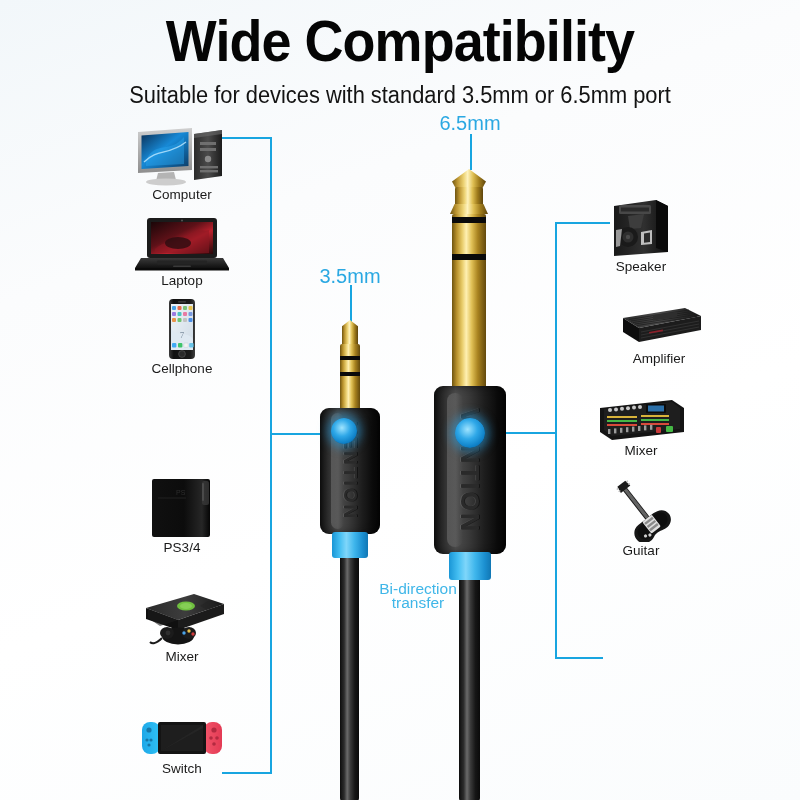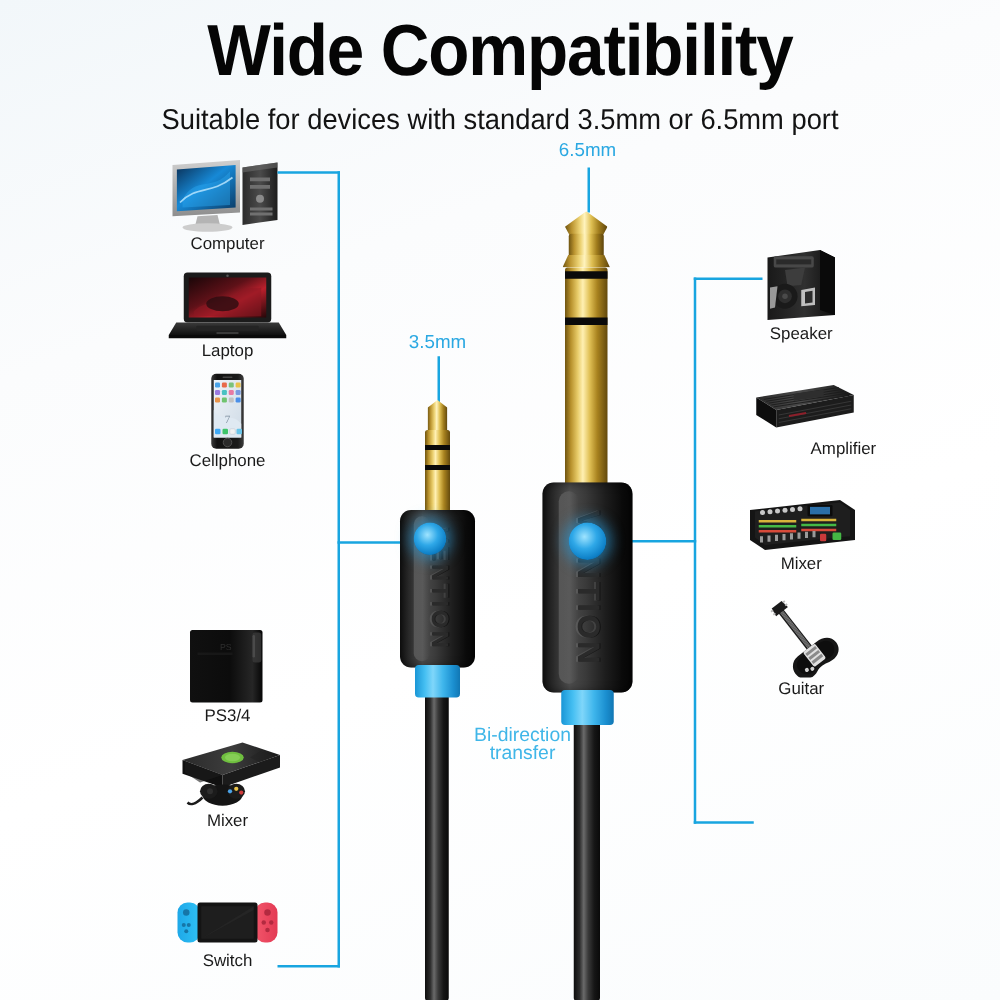--- a/index.html
+++ b/index.html
@@ -28,21 +28,21 @@
   
   .dev{position:absolute;width:120px;text-align:center;}
   .dev .thumb{height:60px;display:flex;align-items:flex-end;justify-content:center;}
   .dev .cap{font-size:13.5px;color:#1a1a1a;margin-top:1px;white-space:nowrap;}
 
   
   .line{position:absolute;background:#18a5e0;}
   .lv{width:2px;}
   .lh{height:2px;}
 
-  .bluelabel{position:absolute;color:#2aa8e2;font-size:15px;text-align:center;}
+  .bluelabel{position:absolute;color:#2aa8e2;font-size:20px;text-align:center;}
   .bidir{position:absolute;color:#3fb6e8;font-size:15.5px;line-height:18px;text-align:center;width:120px;}
 
   
   .cable{position:absolute;width:19px;border-radius:3px;
     background:linear-gradient(90deg,#0d0d0d 0%,#2c2c2c 22%,#6a6a6a 38%,#3a3a3a 55%,#161616 78%,#0a0a0a 100%);}
   .cable2{width:21px;}
 
   
   .conn{position:absolute;}
   .barrel{position:absolute;border-radius:9px;
@@ -188,21 +188,21 @@
           <rect x="29.2" y="45" width="4.4" height="4.4" rx="1" fill="#6ac4e8"></rect>
         </g>
         <circle cx="22" cy="56" r="3.4" fill="#2a2a2a" stroke="#555" stroke-width=".7"></circle>
         <rect x="18" y="3.2" width="8" height="1.2" rx=".6" fill="#444"></rect>
       </svg>
     </div>
     <div class="cap">Cellphone</div>
   </div>
 
 
-  <div class="dev" style="left:122px;top:504px;">
+  <div class="dev" style="left:122px;top:479px;">
     <div class="thumb">
       <svg width="72" height="62" viewBox="0 0 72 62" class="devimg">
         <defs>
           <linearGradient id="psg" x1="0" y1="0" x2="1" y2="0">
             <stop offset="0" stop-color="#101010"></stop>
               <stop offset=".55" stop-color="#0c0c0c"></stop>
             <stop offset=".86" stop-color="#262626"></stop>
               <stop offset="1" stop-color="#050505"></stop>
           </linearGradient>
         </defs>
@@ -298,21 +298,21 @@
         <circle cx="11" cy="31" r="1.6" fill="#1676a8"></circle>
         <circle cx="76" cy="16" r="2.6" fill="#b32a40"></circle>
         <circle cx="79" cy="24" r="1.8" fill="#b32a40"></circle>
         <circle cx="73" cy="24" r="1.8" fill="#b32a40"></circle>
         <circle cx="76" cy="30" r="1.8" fill="#b32a40"></circle>
       </svg>
     </div>
     <div class="cap">Switch</div>
   </div>
 
-  <div class="dev" style="left:581px;top:290px;text-align:right;">
+  <div class="dev" style="left:599px;top:290px;">
     <div class="thumb">
       <svg width="92" height="46" viewBox="0 0 92 46" class="devimg">
         <defs>
           <linearGradient id="amt" x1="0" y1="0" x2="1" y2="0">
             <stop offset="0" stop-color="#2a2a2a"></stop>
               <stop offset=".45" stop-color="#4a4a4a"></stop>
             <stop offset="1" stop-color="#151515"></stop>
           </linearGradient>
         </defs>
         <path d="M10 14 L72 4 L88 12 L26 24 Z" fill="url(#amt)"></path>

